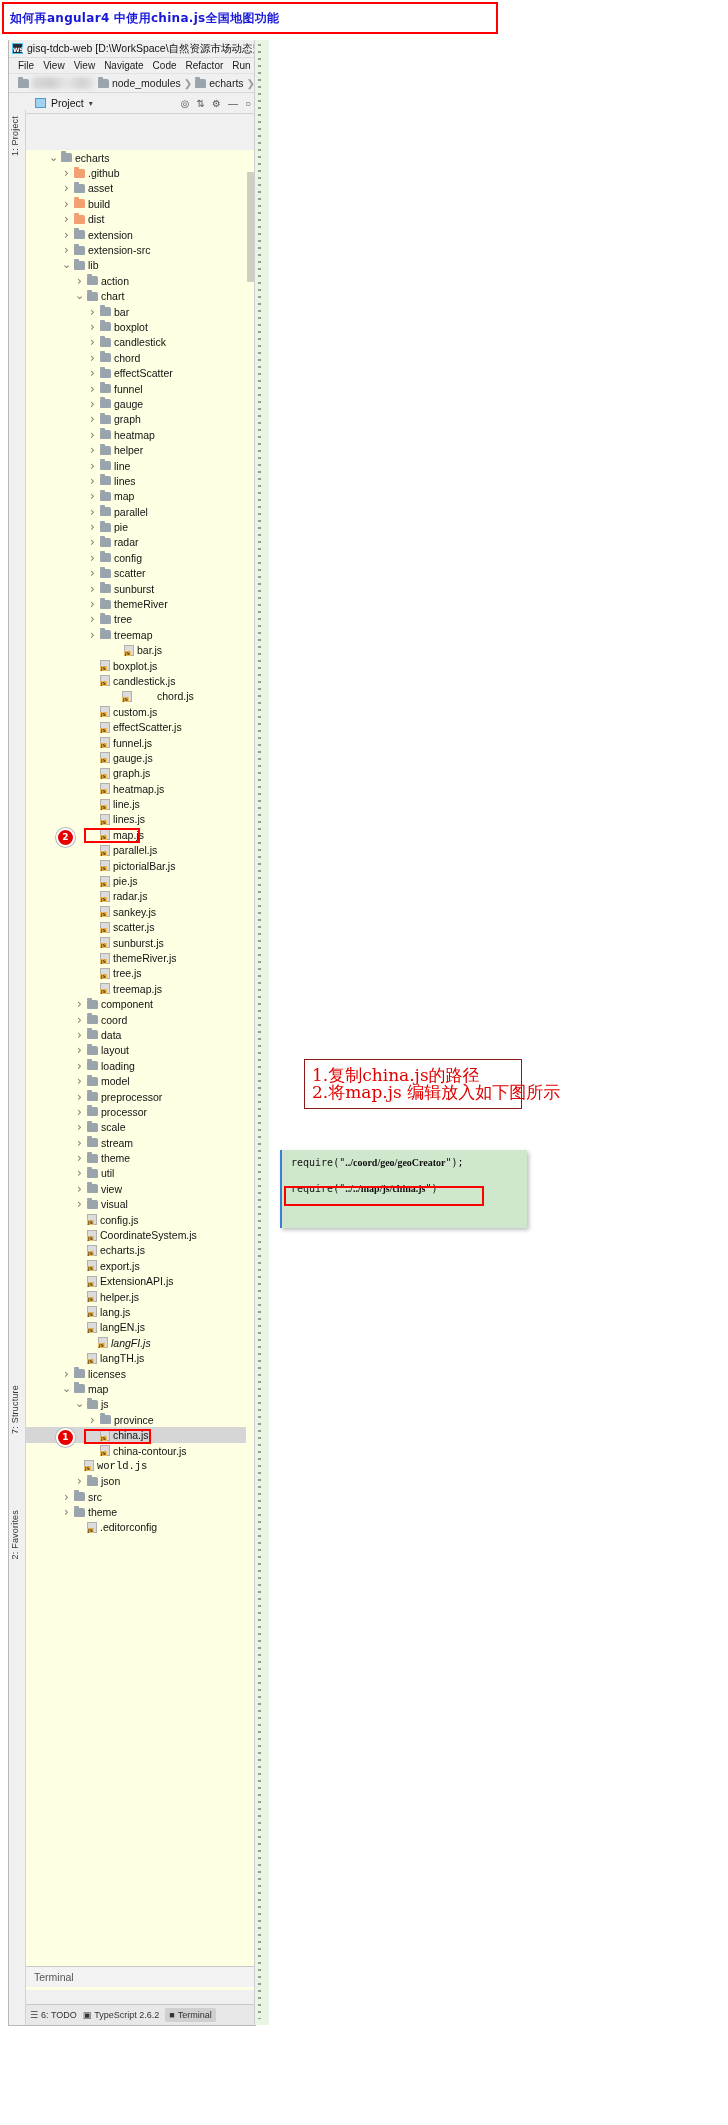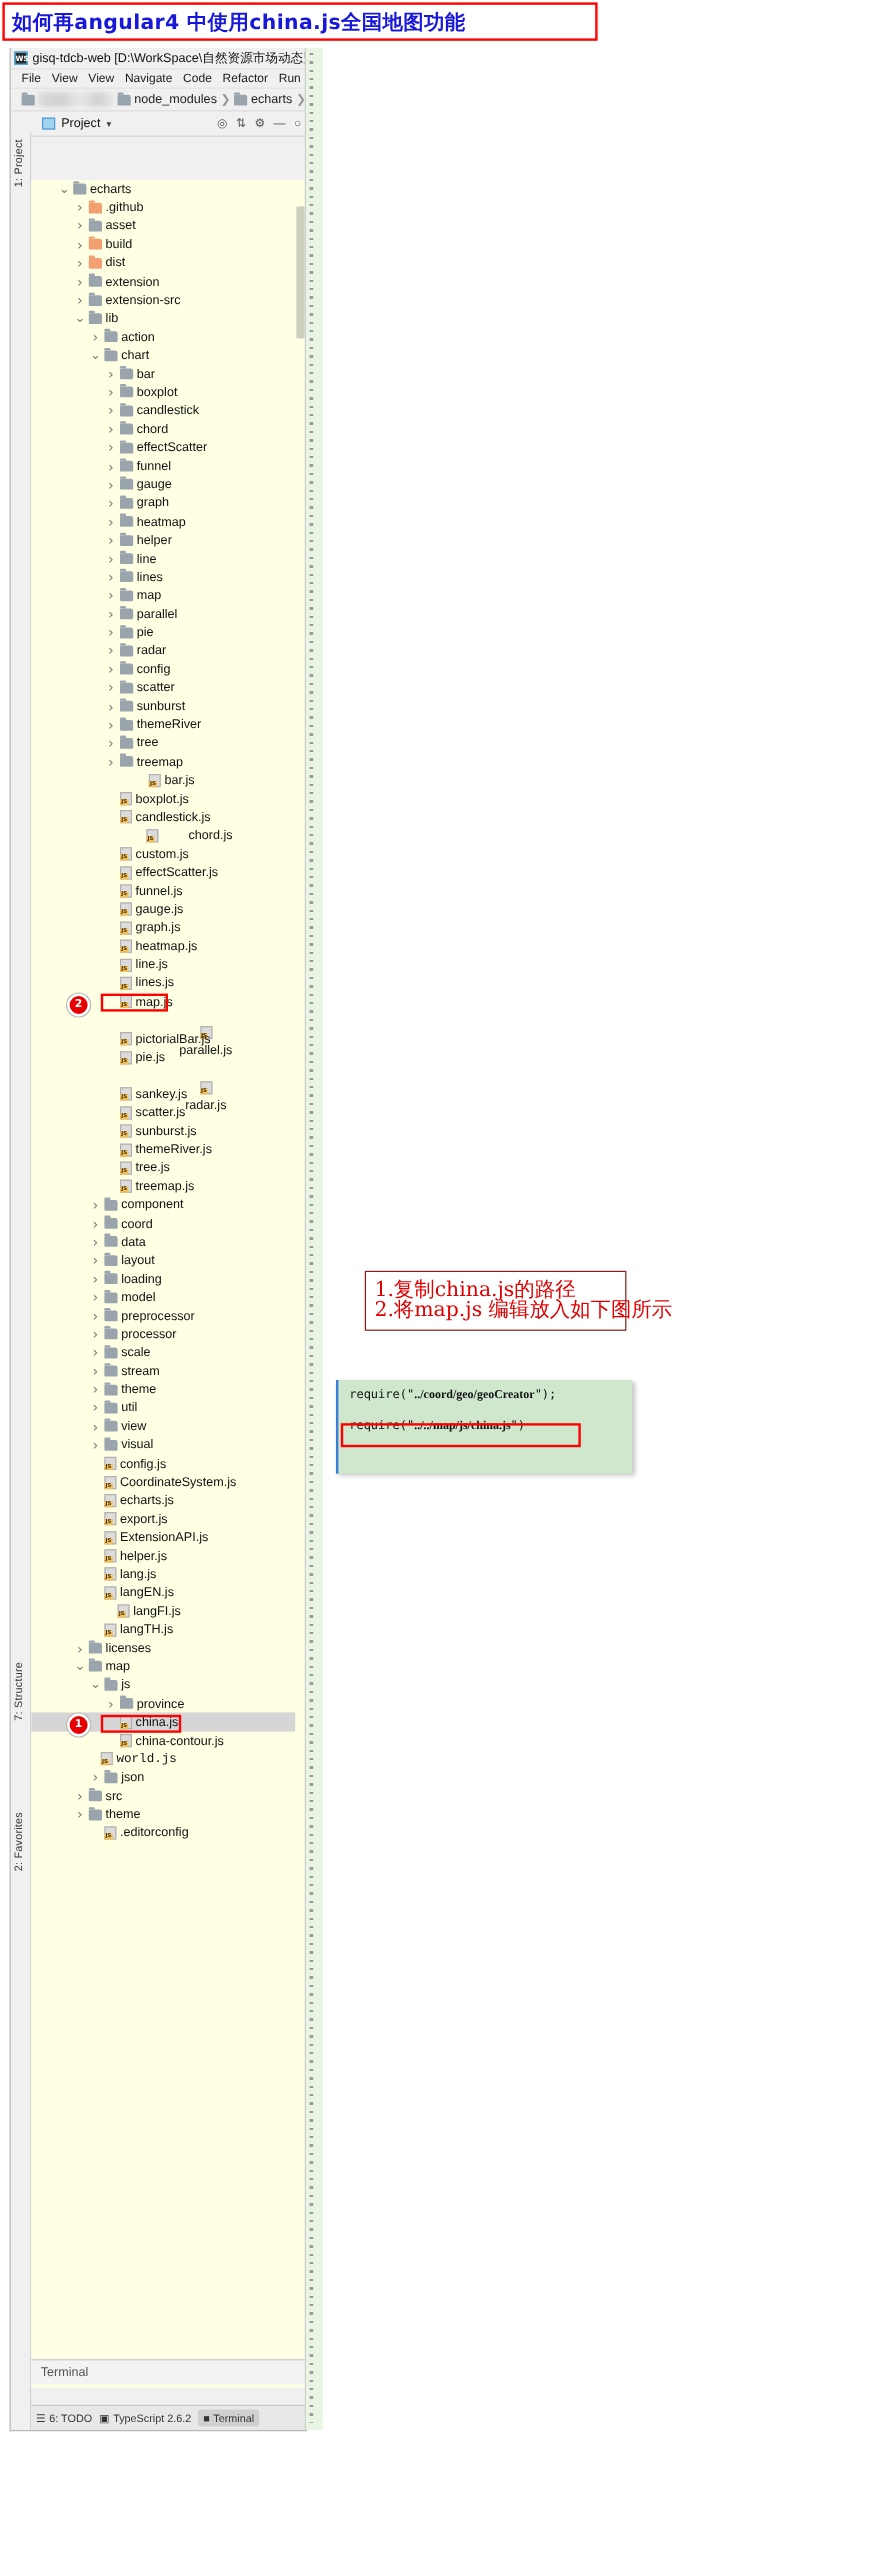--- a/index.html
+++ b/index.html
@@ -10,21 +10,21 @@
   }
 
   
   .banner{
     position:absolute;left:2px;top:2px;width:492px;height:28px;
     border:2px solid #ff0000;background:#ffffff;
     display:flex;align-items:center;
   }
   .banner-text{
     font-family:"DejaVu Sans","Liberation Sans",sans-serif;
-    font-weight:bold;font-size:17px;color:#1818d8;
+    font-weight:bold;font-size:12px;color:#1818d8;
     padding-left:6px;letter-spacing:.3px;white-space:nowrap;text-align:center;
   }
 
   
   .ide{
     position:absolute;left:8px;top:40px;width:246px;height:1985px;
     background:#f0f0f0;border:1px solid #b8b8b8;border-top:none;
     overflow:hidden;
   }
   .ide-titlebar{
@@ -464,36 +464,36 @@
         <div class="row" style="padding-left: 62px;">
           <span class="arrow blank">&nbsp;</span>
           <span class="js-ico"></span>
           <span class="lbl">lines.js</span>
         </div>
         <div class="row" style="padding-left: 62px;">
           <span class="arrow blank">&nbsp;</span>
           <span class="js-ico"></span>
           <span class="lbl">map.js</span>
         </div>
-        <div class="row" style="padding-left: 62px; flex-direction: column;">
+        <div class="row" style="padding-left: 62px;">
           <span class="arrow blank">&nbsp;</span>
           <span class="js-ico"></span>
           <span class="lbl">parallel.js</span>
         </div>
         <div class="row" style="padding-left: 62px;">
           <span class="arrow blank">&nbsp;</span>
           <span class="js-ico"></span>
           <span class="lbl">pictorialBar.js</span>
         </div>
         <div class="row" style="padding-left: 62px;">
           <span class="arrow blank">&nbsp;</span>
           <span class="js-ico"></span>
           <span class="lbl">pie.js</span>
         </div>
-        <div class="row" style="padding-left: 62px; flex-direction: column;">
+        <div class="row" style="padding-left: 62px;">
           <span class="arrow blank">&nbsp;</span>
           <span class="js-ico"></span>
           <span class="lbl">radar.js</span>
         </div>
         <div class="row" style="padding-left: 62px;">
           <span class="arrow blank">&nbsp;</span>
           <span class="js-ico"></span>
           <span class="lbl">sankey.js</span>
         </div>
         <div class="row" style="padding-left: 62px;">
@@ -624,21 +624,21 @@
         <div class="row" style="padding-left: 49px;">
           <span class="arrow blank">&nbsp;</span>
           <span class="js-ico"></span>
           <span class="lbl">lang.js</span>
         </div>
         <div class="row" style="padding-left: 49px;">
           <span class="arrow blank">&nbsp;</span>
           <span class="js-ico"></span>
           <span class="lbl">langEN.js</span>
         </div>
-        <div class="row" style="padding-left: 60px;">
+        <div class="row" style="padding-left: 60px; font-style: italic;">
           <span class="arrow blank">&nbsp;</span>
           <span class="js-ico"></span>
           <span class="lbl">langFI.js</span>
         </div>
         <div class="row" style="padding-left: 49px;">
           <span class="arrow blank">&nbsp;</span>
           <span class="js-ico"></span>
           <span class="lbl">langTH.js</span>
         </div>
         <div class="row" style="padding-left: 36px;">

